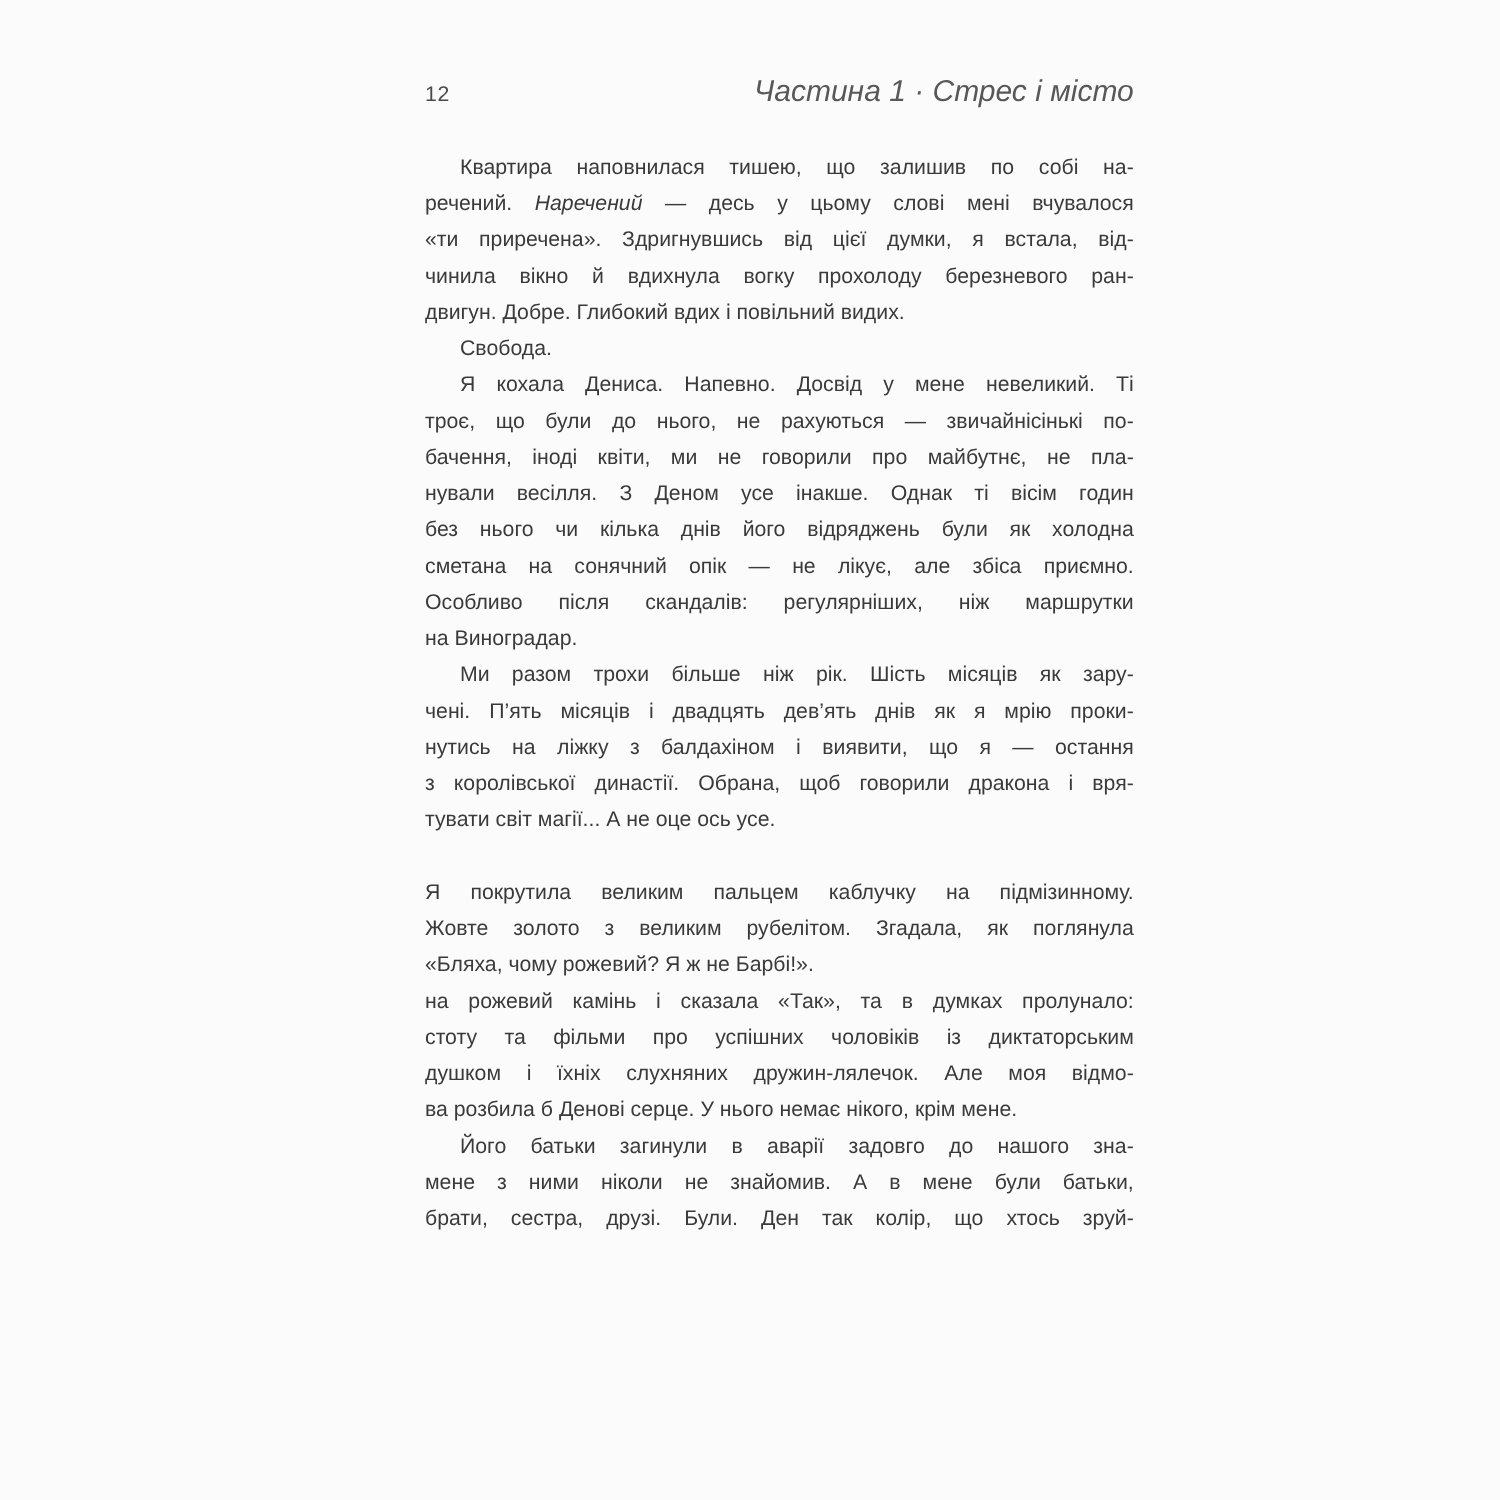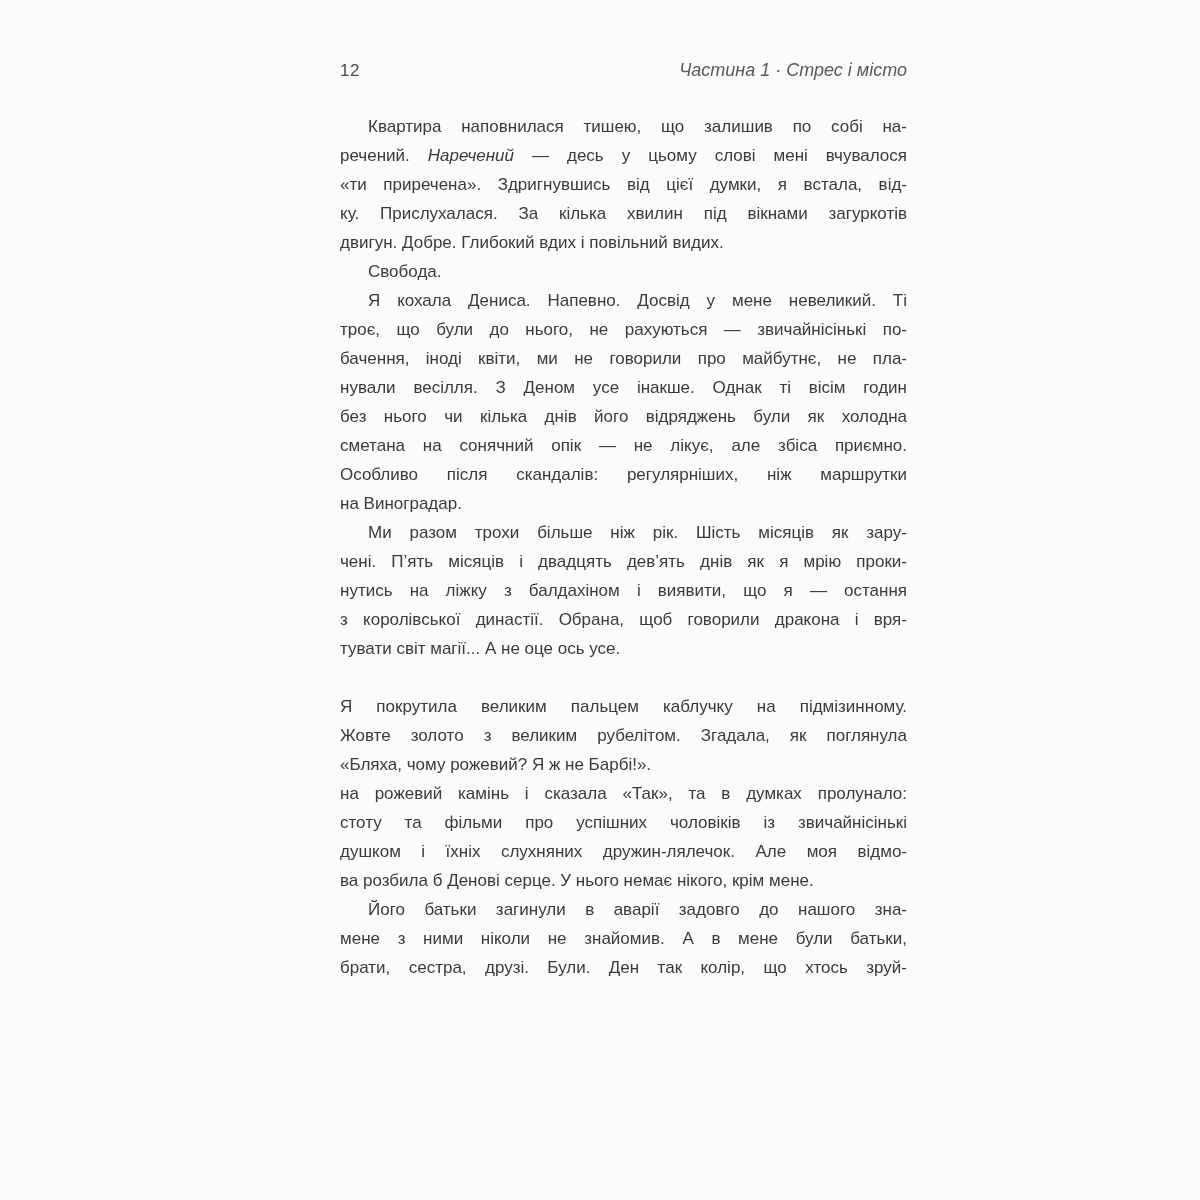--- a/index.html
+++ b/index.html
@@ -24,21 +24,21 @@
     margin-bottom: 31px;
     font-family: "Liberation Sans", sans-serif;
   }
   .pageno {
     font-size: 17px;
     letter-spacing: 0.5px;
     color: var(--pageno, #4b4b4b);
   }
   .running {
     font-style: italic;
-    font-size: 18px;
+    font-size: 24px;
     color: var(--header, #585858);
   }
   .bodytext {
     font-family: Liberation Sans, sans-serif;
     font-size: 17px;
     color: var(--text, #3a3a3a);
   }
   .line {
     line-height: 29px;
     min-height: 29px;
@@ -56,42 +56,42 @@
 <div class="page">
   <div class="content">
     <div class="pagehead">
       <span class="pageno">12</span>
       <span class="running">Частина 1 · Стрес і місто</span>
     </div>
     <div class="bodytext">
         <div class="line ind"><span>Квартира наповнилася тишею, що залишив по собі на-</span></div>
         <div class="line"><span>речений. </span><span class="it">Наречений</span><span> — десь у цьому слові мені вчувалося</span></div>
         <div class="line"><span>«ти приречена». Здригнувшись від цієї думки, я встала, від-</span></div>
-        <div class="line"><span>ку. Прислухалася. За кілька хвилин під вікнами загуркотів</span></div>
+        <div class="line"><span>чинила вікно й вдихнула вогку прохолоду березневого ран-</span></div>
         <div class="line pend"><span>двигун. Добре. Глибокий вдих і повільний видих.</span></div>
         <div class="line pend ind"><span>Свобода.</span></div>
         <div class="line ind"><span>Я кохала Дениса. Напевно. Досвід у мене невеликий. Ті</span></div>
         <div class="line"><span>троє, що були до нього, не рахуються — звичайнісінькі по-</span></div>
         <div class="line"><span>бачення, іноді квіти, ми не говорили про майбутнє, не пла-</span></div>
         <div class="line"><span>нували весілля. З Деном усе інакше. Однак ті вісім годин</span></div>
         <div class="line"><span>без нього чи кілька днів його відряджень були як холодна</span></div>
         <div class="line"><span>сметана на сонячний опік — не лікує, але збіса приємно.</span></div>
         <div class="line"><span>Особливо після скандалів: регулярніших, ніж маршрутки</span></div>
         <div class="line pend"><span>на Виноградар.</span></div>
         <div class="line ind"><span>Ми разом трохи більше ніж рік. Шість місяців як зару-</span></div>
         <div class="line"><span>чені. П’ять місяців і двадцять дев’ять днів як я мрію проки-</span></div>
         <div class="line"><span>нутись на ліжку з балдахіном і виявити, що я — остання</span></div>
         <div class="line"><span>з королівської династії. Обрана, щоб говорили дракона і вря-</span></div>
         <div class="line pend"><span>тувати світ магії... А не оце ось усе.</span></div>
         <div class="line sp"></div>
         <div class="line"><span>Я покрутила великим пальцем каблучку на підмізинному.</span></div>
         <div class="line"><span>Жовте золото з великим рубелітом. Згадала, як поглянула</span></div>
         <div class="line pend"><span>«Бляха, чому рожевий? Я ж не Барбі!».</span></div>
         <div class="line"><span>на рожевий камінь і сказала «Так», та в думках пролунало:</span></div>
-        <div class="line"><span>стоту та фільми про успішних чоловіків із звичайнісінькі</span></div>
+        <div class="line"><span>стоту та фільми про успішних чоловіків із диктаторським</span></div>
         <div class="line"><span>душком і їхніх слухняних дружин-лялечок. Але моя відмо-</span></div>
         <div class="line pend"><span>ва розбила б Денові серце. У нього немає нікого, крім мене.</span></div>
         <div class="line ind"><span>Його батьки загинули в аварії задовго до нашого зна-</span></div>
         <div class="line"><span>мене з ними ніколи не знайомив. А в мене були батьки,</span></div>
         <div class="line"><span>брати, сестра, друзі. Були. Ден так колір, що хтось зруй-</span></div>
       </div>
   </div>
 </div>
 
 </body></html>

